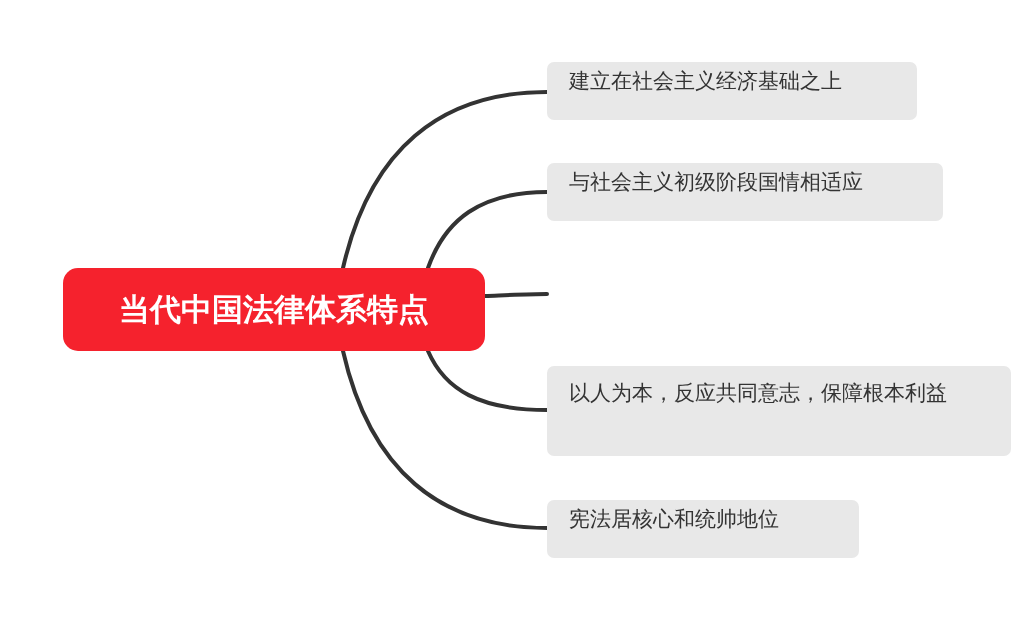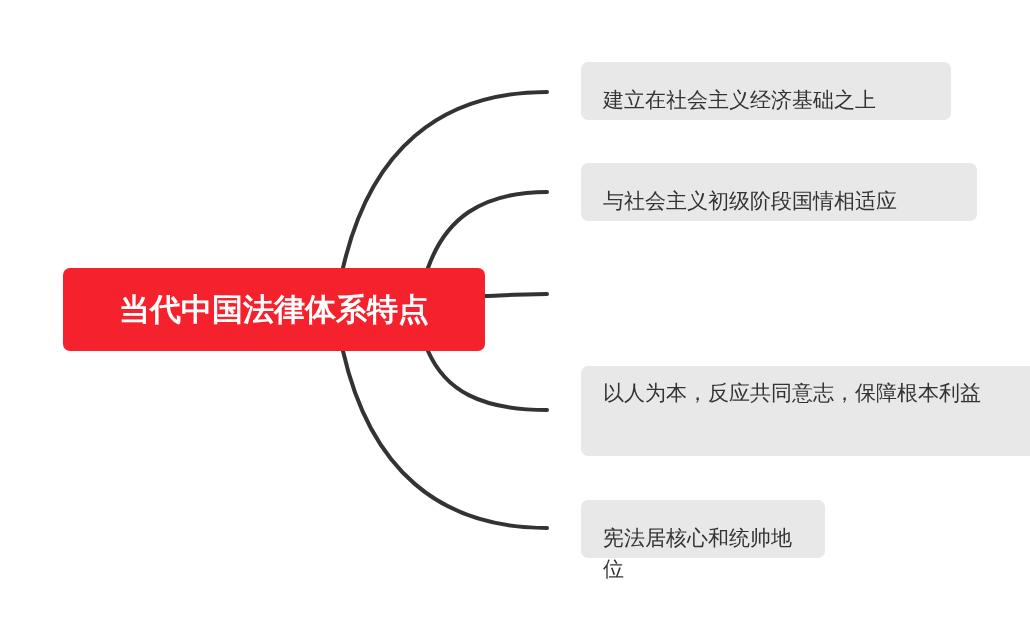--- a/index.html
+++ b/index.html
@@ -1,24 +1,24 @@
 <!DOCTYPE html>
 <html><head>
 <meta charset="utf-8">
 <style>
   html,body{margin:0;padding:0;}
   body{width:1030px;height:620px;background:#ffffff;position:relative;overflow:hidden;
        font-family:"DejaVu Sans","Liberation Sans",sans-serif;}
   #canvas{position:absolute;left:0;top:0;width:1030px;height:620px;}
   svg.connectors{position:absolute;left:0;top:0;}
   .root{position:absolute;left:63px;top:268px;width:422px;height:83px;background:#f5222d;
-        border-radius:7px;display:flex;align-items:center;justify-content:center;
+        border-radius:15px;display:flex;align-items:center;justify-content:center;
         color:#ffffff;font-weight:bold;font-size:31px;letter-spacing:0px;}
   .topic{position:absolute;background:#e8e8e8;border-radius:7px;color:#333333;
-         font-size:21px;line-height:31px;box-sizing:border-box;padding:23px 22px;margin-left:34px;}
+         font-size:21px;line-height:31px;box-sizing:border-box;padding:4px 22px;}
 </style>
 </head>
 <body>
 
 <div id="canvas">
   <svg class="connectors" width="1030" height="620">
     <g fill="none" stroke="#333333" stroke-width="4" stroke-linecap="round">
       <path d="M343 268 C 370 150, 440 92, 547 92"></path>
       <path d="M428 268 C 445 220, 480 192, 547 192"></path>
       <path d="M485 296 C 510 295, 530 294, 547 294"></path>
@@ -33,16 +33,16 @@
 
   <div class="topic" style="left:547px;top:62px;width:370px;height:58px;">
     <span>建立在社会主义经济基础之上</span>
   </div>
   <div class="topic" style="left:547px;top:163px;width:396px;height:58px;">
     <span>与社会主义初级阶段国情相适应</span>
   </div>
   <div class="topic" style="left:547px;top:366px;width:464px;height:90px;padding-top:12px;padding-right:20px;">
     <span>以人为本，反应共同意志，保障根本利益</span>
   </div>
-  <div class="topic" style="left:547px;top:500px;width:244px;height:58px;">
+  <div class="topic" style="left:547px;top:500px;width:312px;height:58px;">
     <span>宪法居核心和统帅地位</span>
   </div>
 </div>
 
 </body></html>

